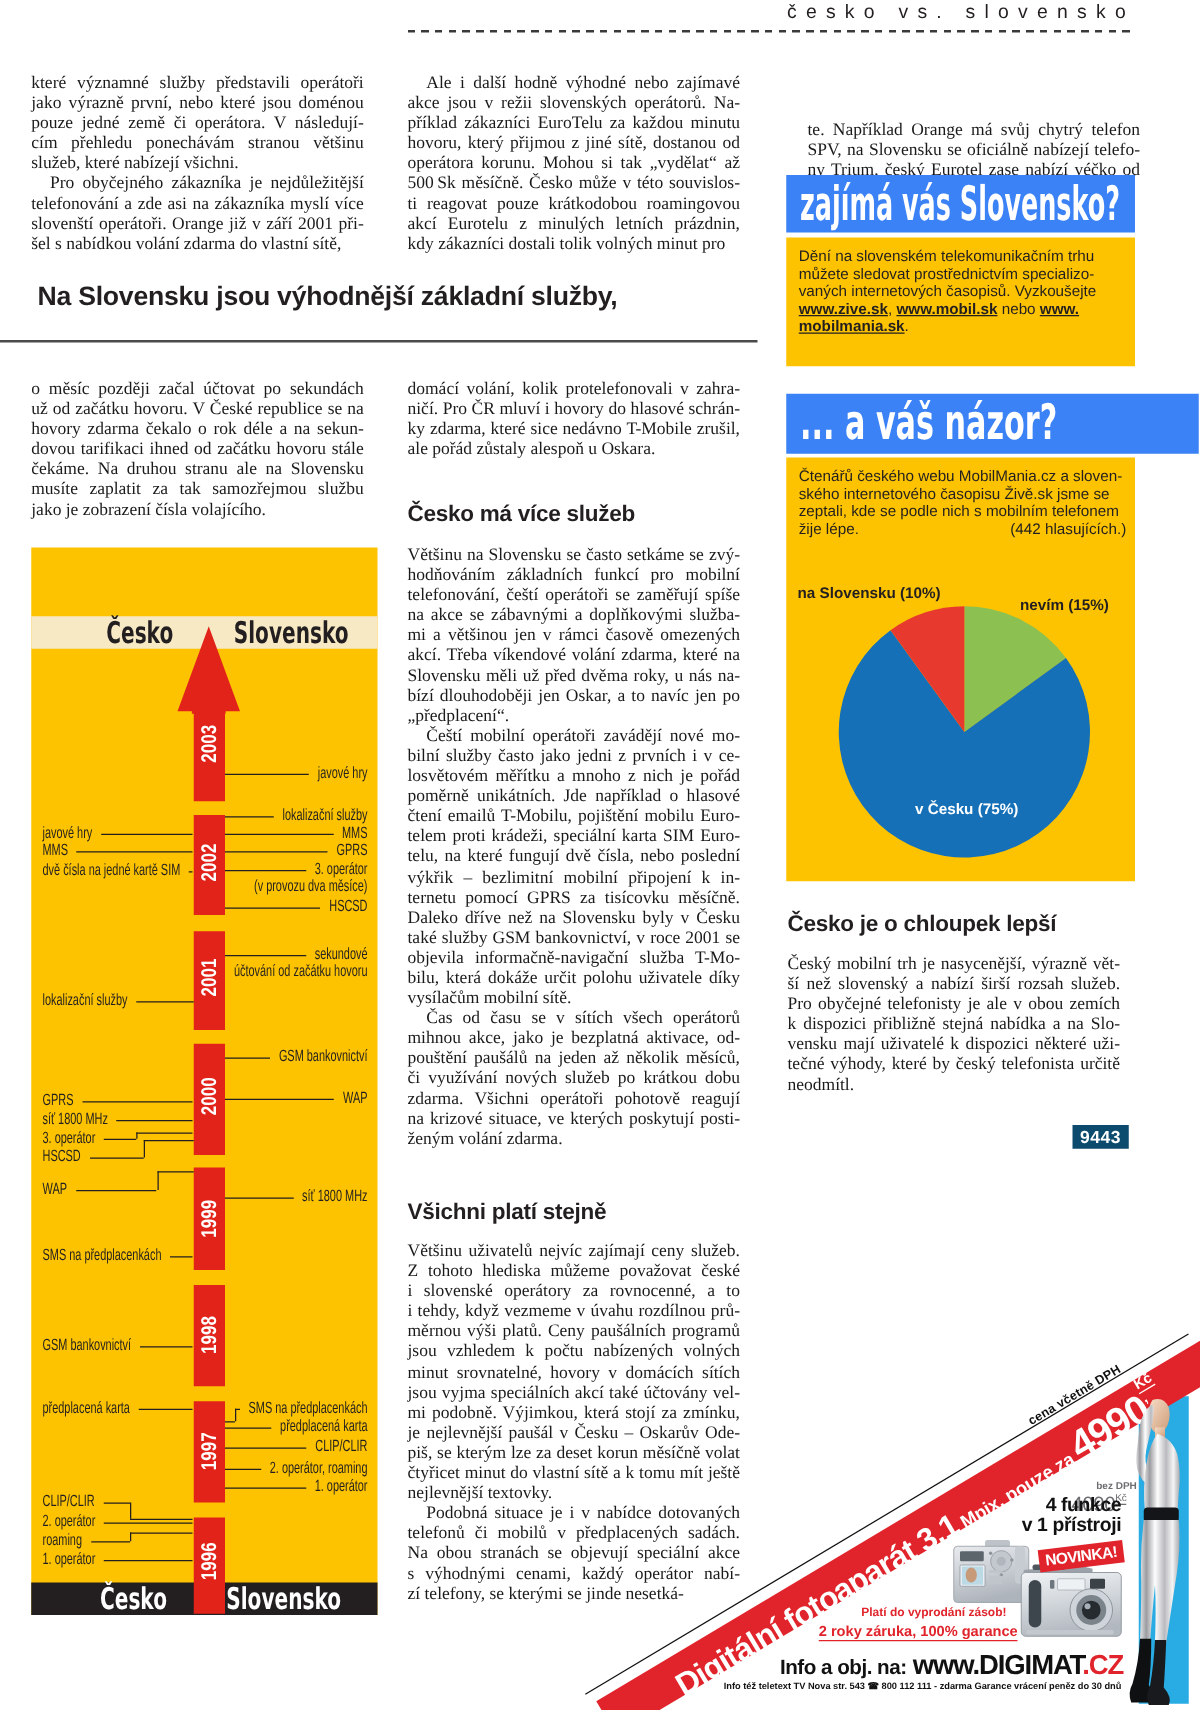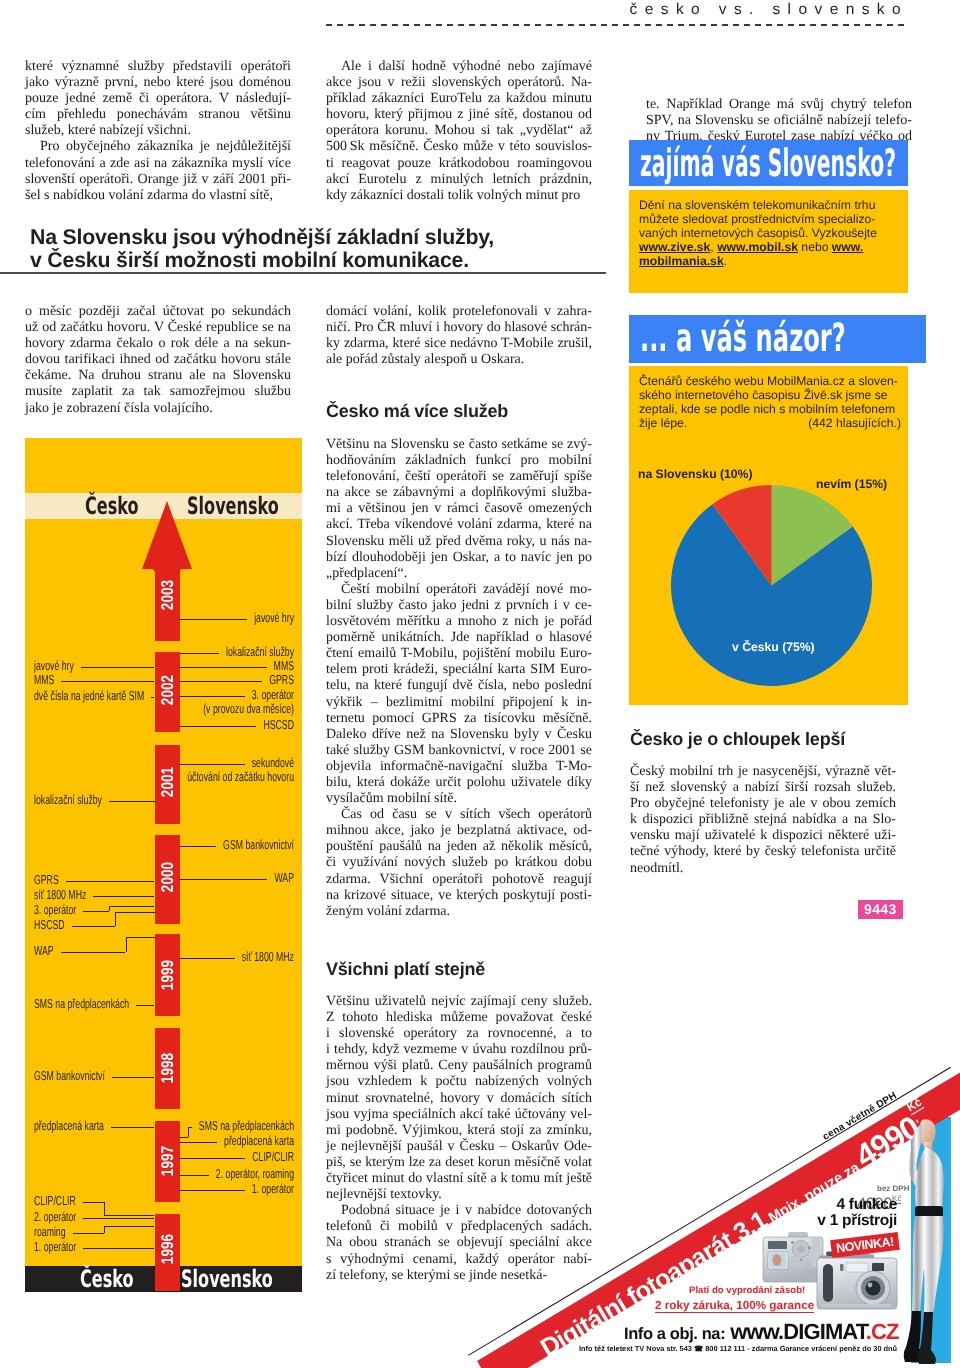--- a/index.html
+++ b/index.html
@@ -65,21 +65,21 @@
   .leadv{position:absolute;background:#231f20;width:1px;}
   .tlab{position:absolute;font-family:"Liberation Sans",sans-serif;
         font-size:13px;color:#231f20;white-space:nowrap;line-height:13px;
         transform:scaleX(0.672);}
 
   
   .pielabel{position:absolute;font-family:"Liberation Sans",sans-serif;font-weight:bold;
             font-size:12.2px;color:#231f20;white-space:nowrap;}
 
   
-  .code{position:absolute;background:#ec4899;color:#fff;font-family:"Liberation Sans",sans-serif;
+  .code{position:absolute;background:#0c4a6e;color:#fff;font-family:"Liberation Sans",sans-serif;
         font-weight:bold;font-size:14px;padding:1px 6px 2px;letter-spacing:0.4px;}
 
   
   .ad{position:absolute;left:0;top:1040px;width:960px;height:328px;overflow:hidden;
       font-family:"Liberation Sans",sans-serif;}
   .ad-blue{position:absolute;left:911px;top:77px;width:40px;height:246px;background:#29ace3;}
   .ad-hair{position:absolute;left:468px;top:315px;width:562px;height:1.4px;background:#111;
            transform:rotate(-30.85deg);transform-origin:0 0;}
   .ad-inz{position:absolute;left:514px;top:300px;font-size:10px;letter-spacing:1.7px;
           color:#111;transform:rotate(-30.8deg);transform-origin:0 0;white-space:nowrap;}
@@ -159,21 +159,20 @@
     <p>
         <span class="ln">te. Například Orange má svůj chytrý telefon</span>
         <span class="ln">SPV, na Slovensku se oficiálně nabízejí telefo-</span>
         <span class="ln">ny Trium, český Eurotel zase nabízí véčko od</span>
         <span class="ln last">Sharpu.</span>
       </p>
   </div>
 
   <div class="headline">
     <div>Na Slovensku jsou výhodnější základní služby,</div>
-    <div>v Česku širší možnosti mobilní komunikace.</div>
   </div>
   <div class="hrule"></div>
 
   <div class="bt" style="left:25px;top:304px;width:266px;">
     <p>
         <span class="ln">o měsíc později začal účtovat po sekundách</span>
         <span class="ln">už od začátku hovoru. V České republice se na</span>
         <span class="ln">hovory zdarma čekalo o rok déle a na sekun-</span>
         <span class="ln">dovou tarifikaci ihned od začátku hovoru stále</span>
         <span class="ln">čekáme. Na druhou stranu ale na Slovensku</span>
@@ -259,21 +258,21 @@
 
   <div class="blackbar" style="left:629px;top:140px;width:279px;height:46px;">
     <div class="t" style="position:absolute;left:11px;top:0;height:46px;line-height:46px;font-size:38px;transform:scaleX(0.536);">zajímá vás Slovensko?</div>
   </div>
   <div class="yellowbox" style="left:629px;top:190px;width:279px;height:103px;">
     <div class="ybtext" style="position:absolute;left:10px;top:8px;width:239px;">
       <span>Dění na slovenském telekomunikačním trhu můžete sledovat prostřednictvím specializo­vaných internetových časopisů. Vyzkoušejte </span><a>www.zive.sk</a><span>, </span><a>www.mobil.sk</a><span> nebo </span><a>www.​mobilmania.sk</a><span>.</span>
     </div>
   </div>
 
-  <div class="blackbar" style="left:629px;top:315px;width:297px;height:48px;">
+  <div class="blackbar" style="left:629px;top:315px;width:330px;height:48px;">
     <div class="t" style="position:absolute;left:11px;top:0;height:48px;line-height:48px;font-size:39px;transform:scaleX(0.62);">... a váš názor?</div>
   </div>
   <div class="yellowbox" style="left:629px;top:366px;width:279px;height:339px;">
     <div class="ybtext" style="position:absolute;left:10px;top:8px;width:262px;">Čtenářů českého webu MobilMania.cz a sloven­ského internetového časopisu Živě.sk jsme se zeptali, kde se podle nich s mobilním telefonem žije lépe.</div>
     <div class="ybtext" style="position:absolute;left:10px;top:50px;width:262px;text-align:right;">(442 hlasujících.)</div>
   </div>
 
   <div class="sh" style="left:630px;top:729px;font-size:18px;">Česko je o chloupek lepší</div>
   <div class="bt" style="left:630px;top:764px;width:266px;">
     <p>

